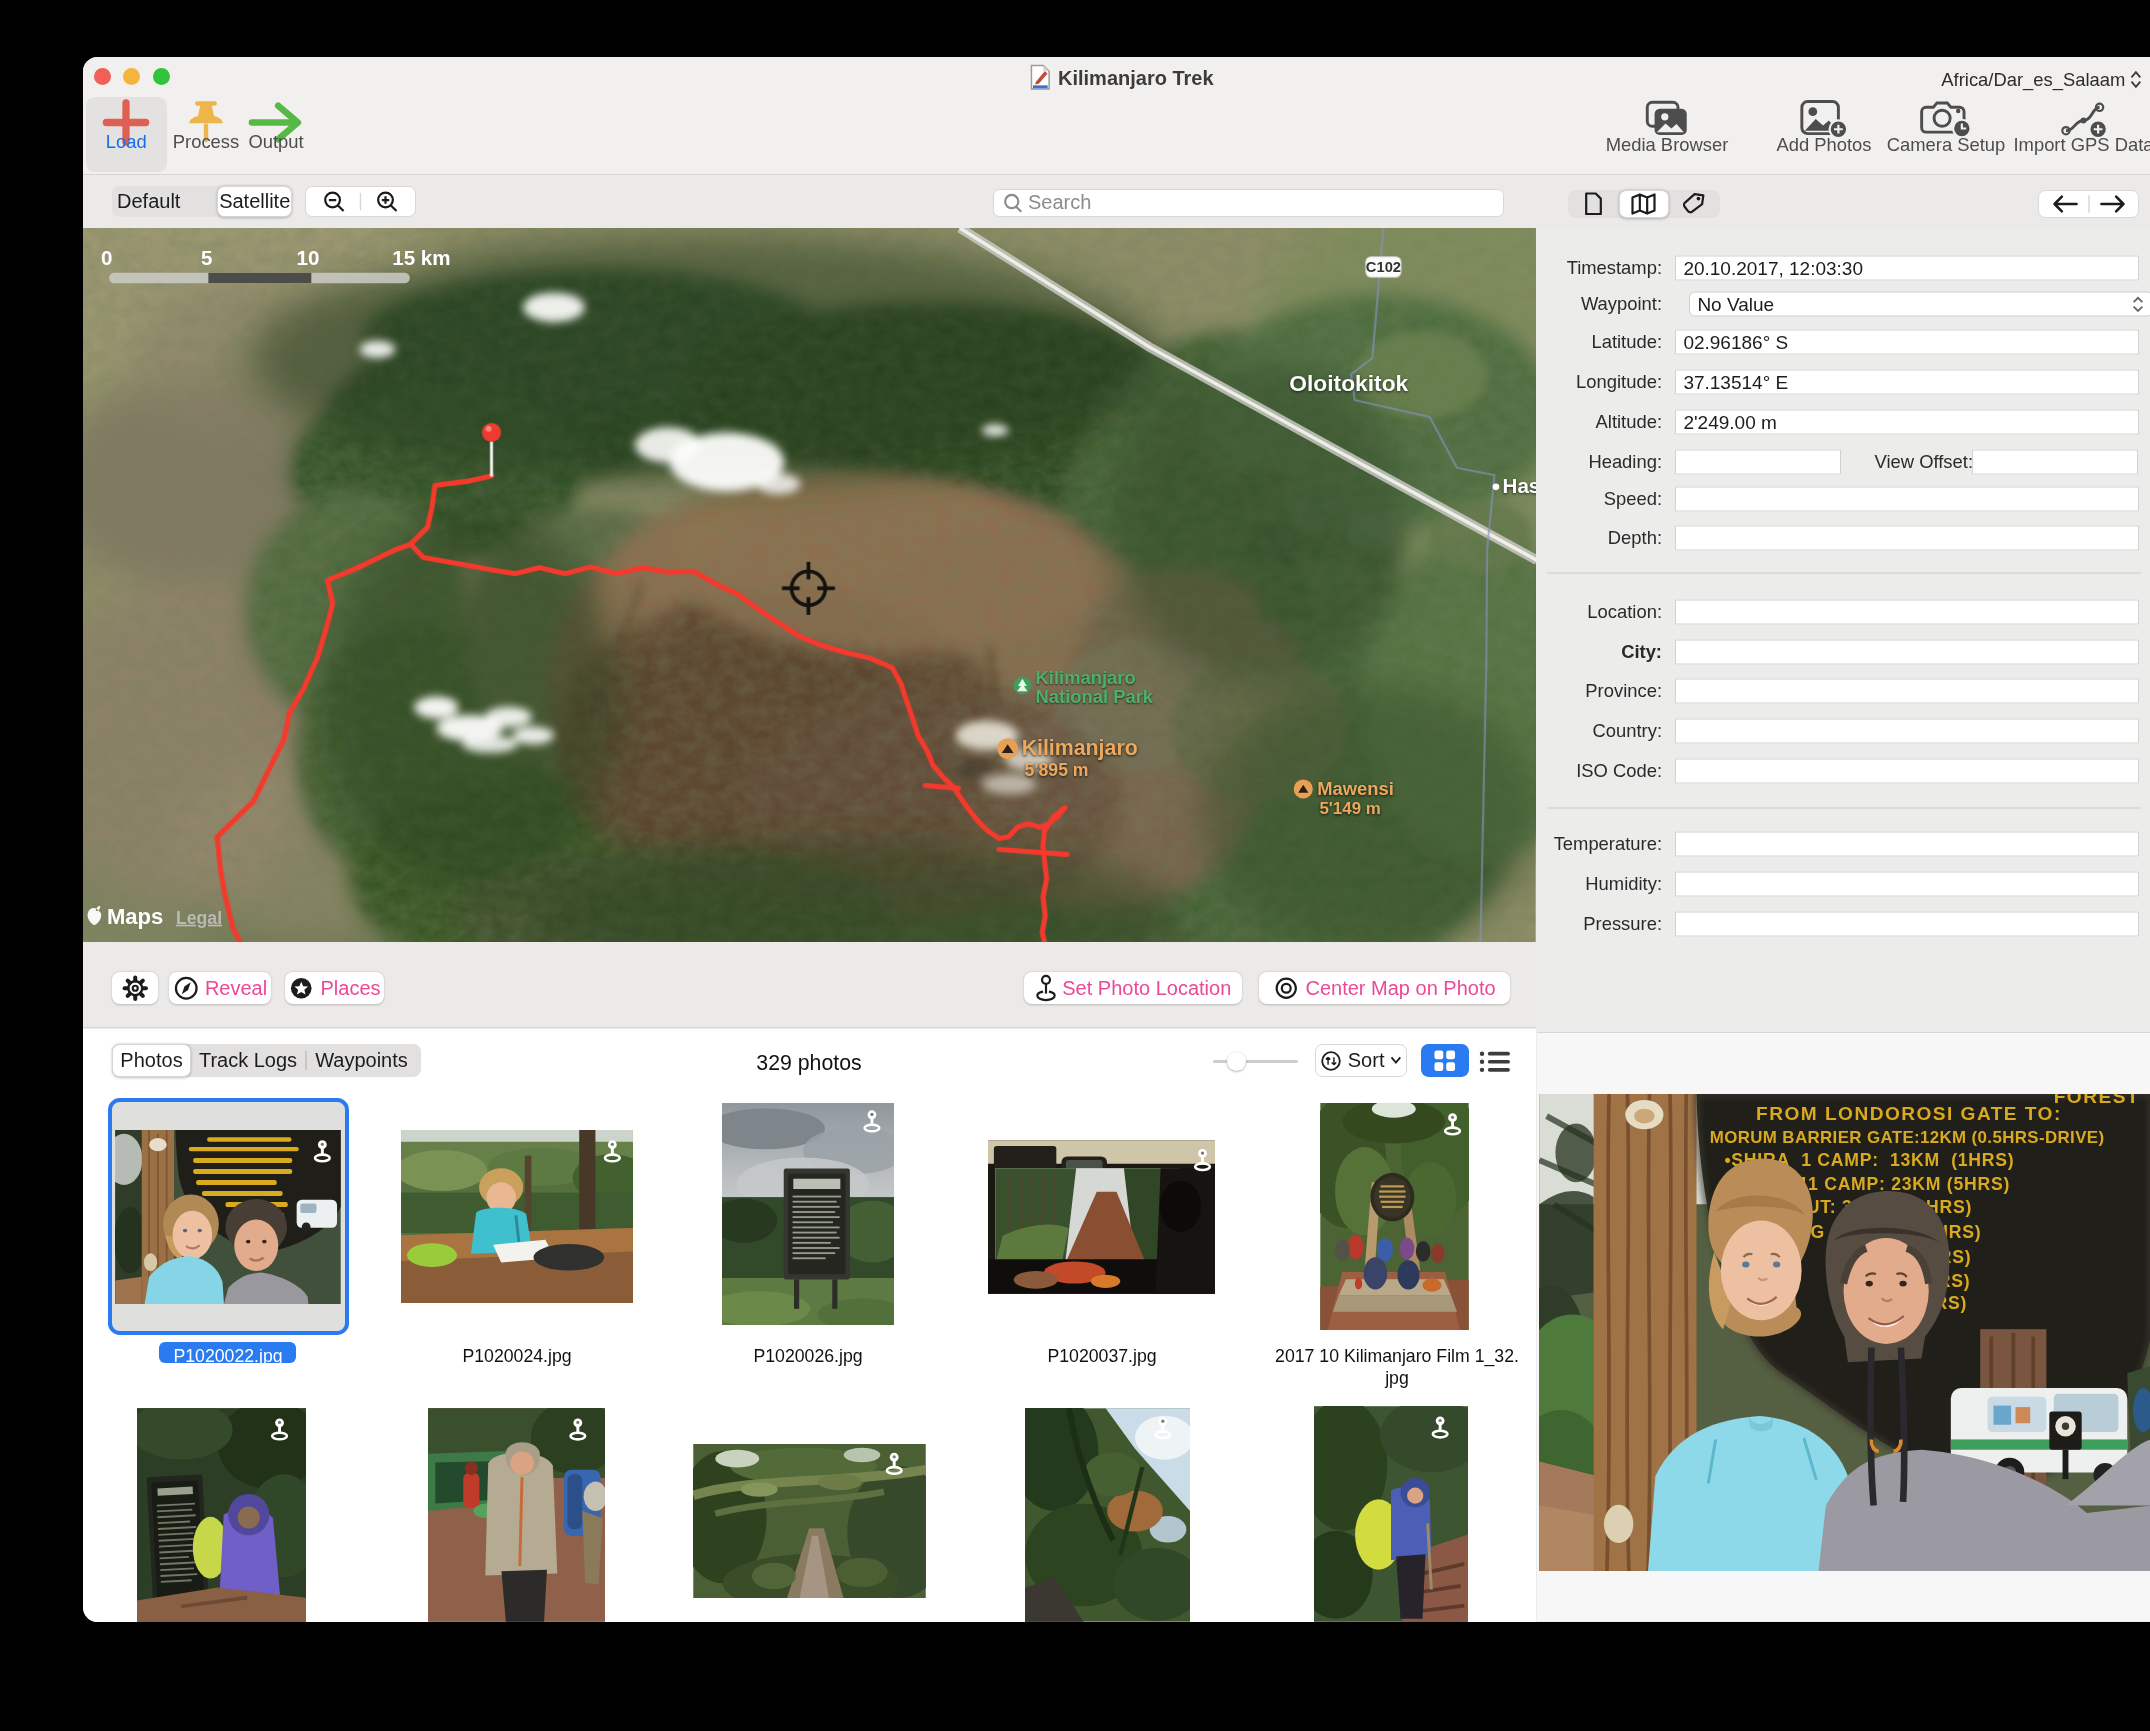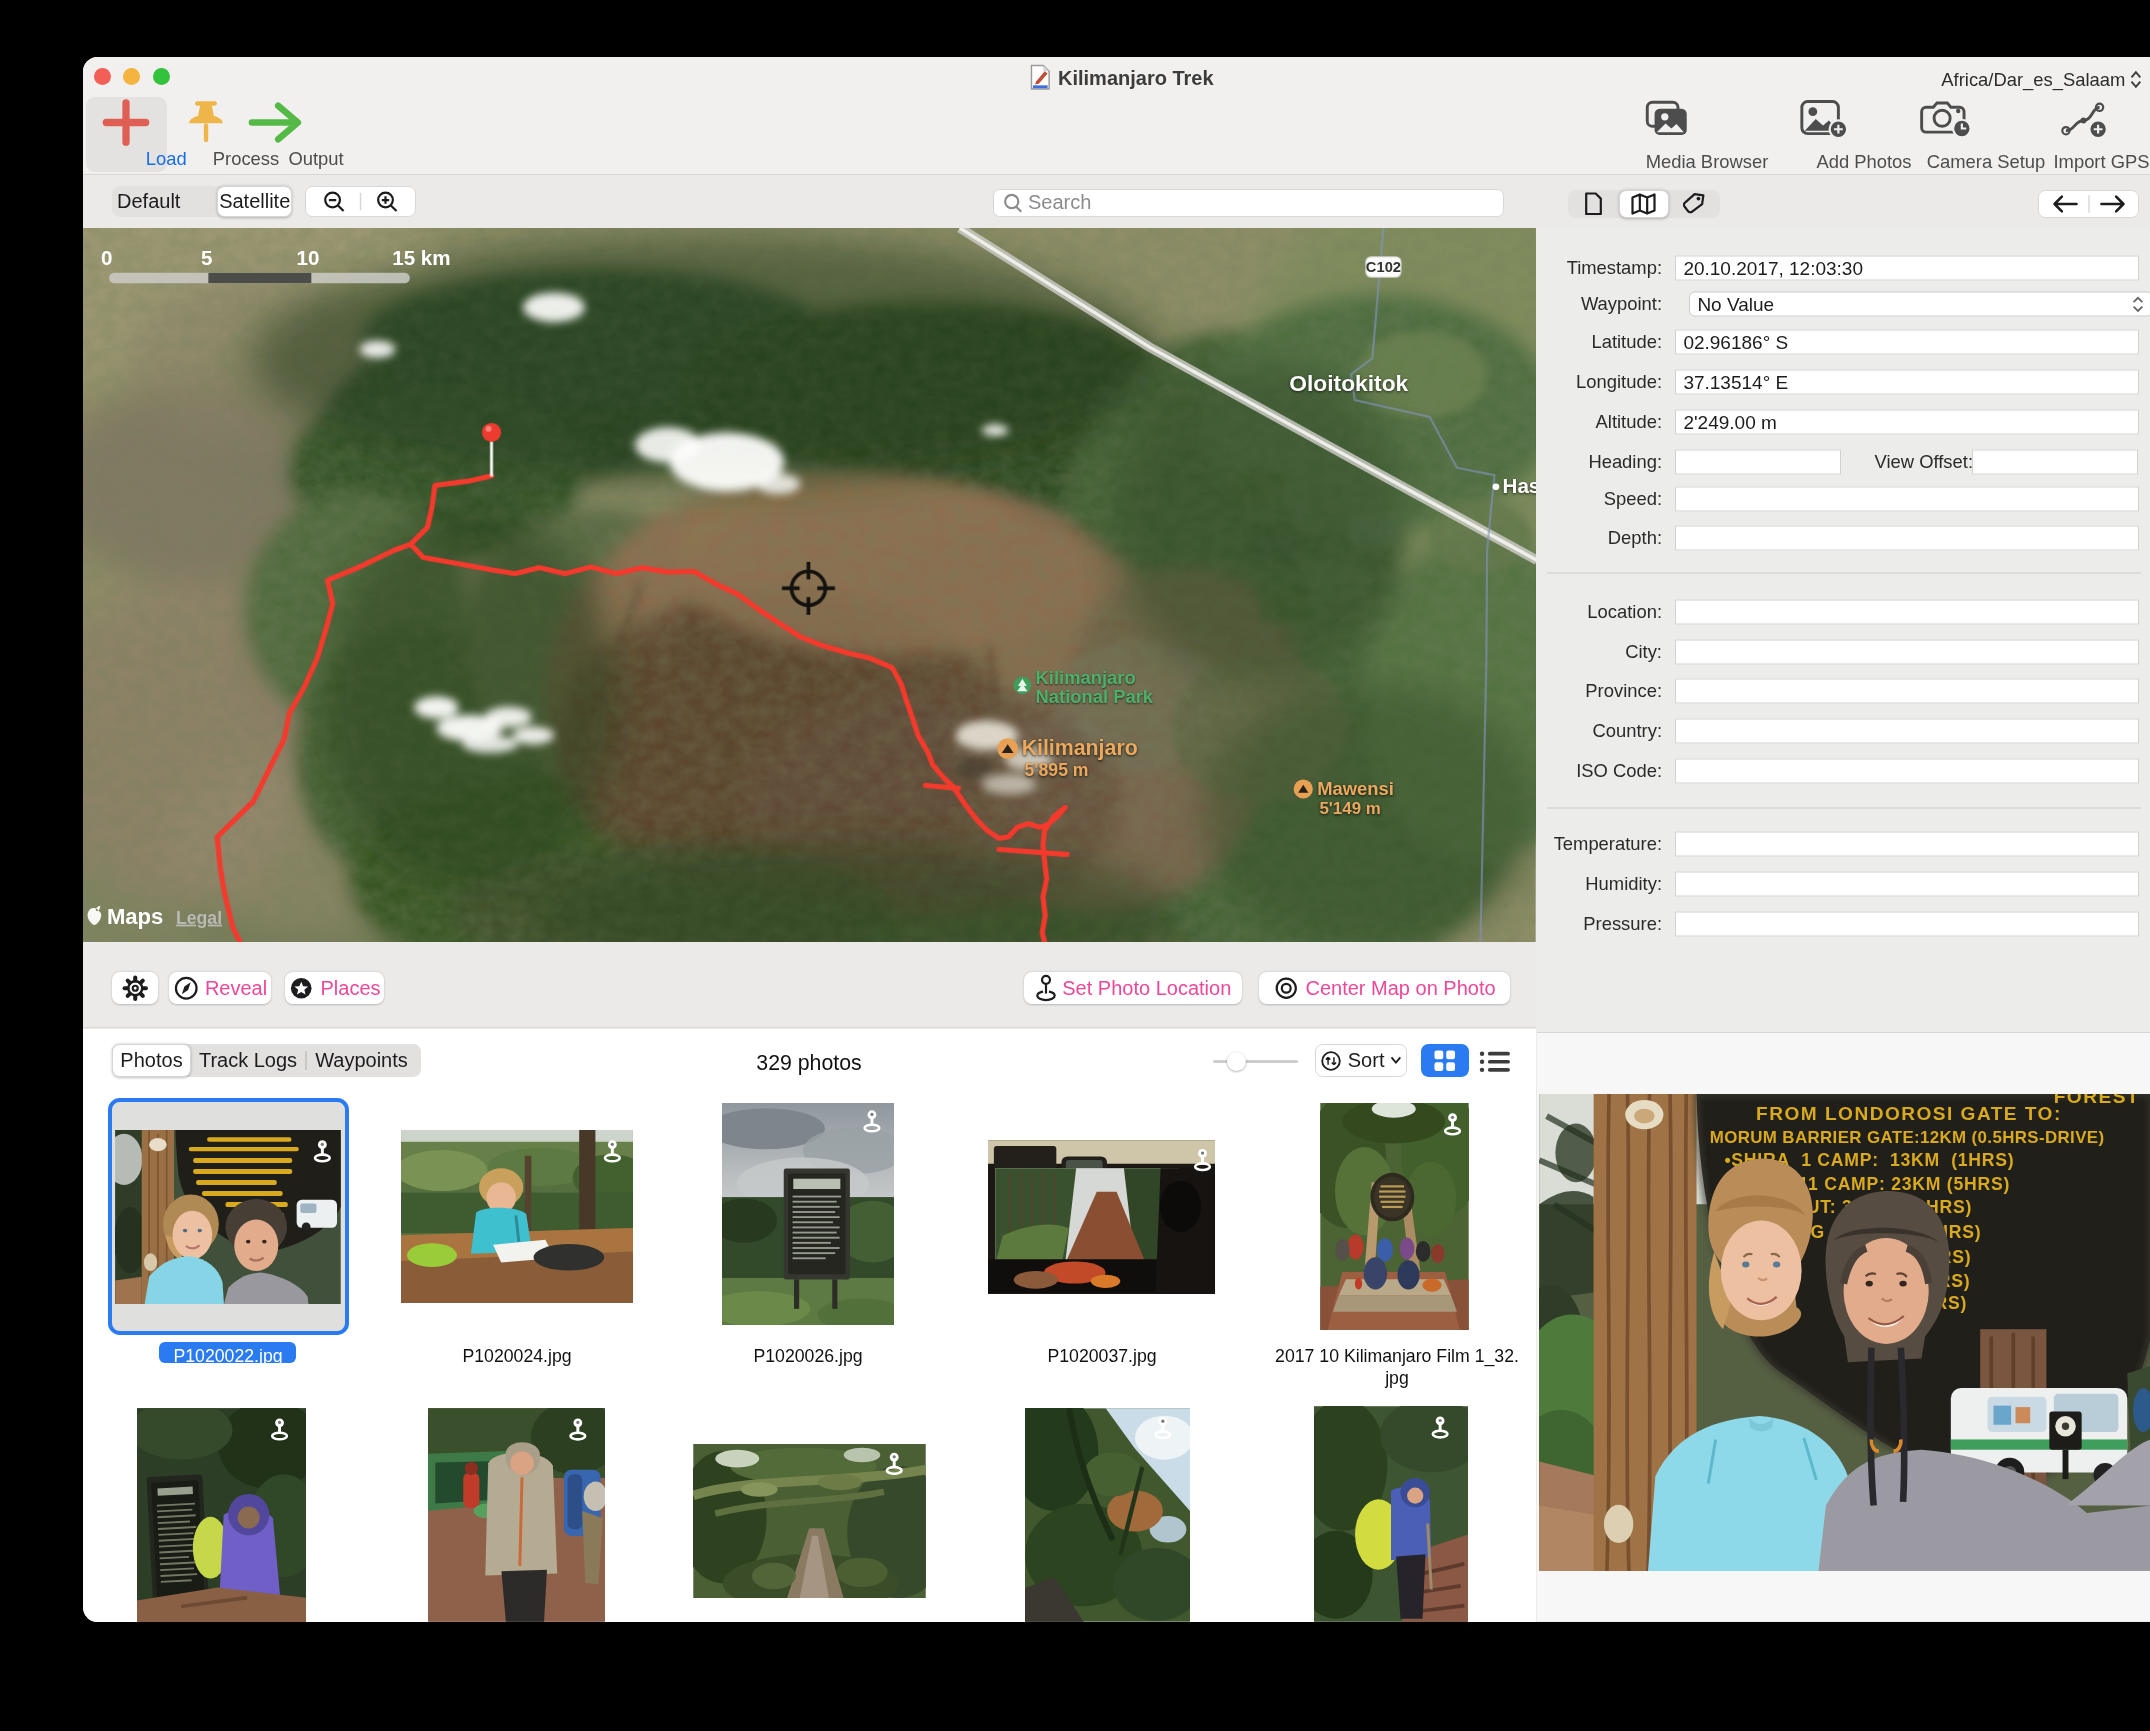--- a/index.html
+++ b/index.html
@@ -3,21 +3,21 @@
 html,body{margin:0;padding:0;background:#000;width:2151px;height:1731px;overflow:hidden;}
 *{box-sizing:border-box;font-family:"Liberation Sans",sans-serif;}
 #win{position:absolute;left:83px;top:57px;width:2068px;height:1565px;background:#ecebea;border-radius:14.7px 0 0 14.7px;overflow:hidden;}
 .abs{position:absolute;}
 
 #toolbar{position:absolute;left:0;top:0;width:2068px;height:118px;background:#f1f0ef;border-bottom:1.5px solid #d8d6d5;}
 .tl{position:absolute;top:11px;width:17px;height:17px;border-radius:50%;}
 #title{position:absolute;left:975px;top:10.3px;font-size:20px;font-weight:bold;color:#3c3c3c;}
 #tz{position:absolute;right:8.8px;top:11.8px;font-size:18.4px;color:#2c2c2c;}
 .tbtn{position:absolute;text-align:center;color:#4d4d4d;font-size:18.4px;}
-.tlab{position:absolute;top:51px;left:50%;transform:translateX(-50%);white-space:nowrap;margin-left:40px;}
+.tlab{position:absolute;top:34px;left:50%;transform:translateX(-50%);white-space:nowrap;}
 
 #ctrlrow{position:absolute;left:0;top:120px;width:2068px;height:51px;background:#eceae9;}
 .seg{position:absolute;background:#e3e1e0;border-radius:7.4px;display:flex;align-items:center;}
 .seg .opt{font-size:20px;color:#1c1c1e;text-align:center;display:flex;align-items:center;justify-content:center;height:100%;}
 .seg .sel{background:#fff;border-radius:7.4px;box-shadow:0 0.7px 2.9px rgba(0,0,0,.25);border:0.7px solid #d8d6d5;}
 .pill{position:absolute;background:#fff;border:1.5px solid #d9d7d6;border-radius:7.4px;display:flex;align-items:center;justify-content:center;}
 #search{position:absolute;left:910px;top:11.8px;width:511px;height:28px;background:#fff;border:1.5px solid #d9d7d6;border-radius:6.6px;color:#8c8c90;font-size:20px;display:flex;align-items:center;}
 
 #map{position:absolute;left:0;top:171px;width:1453px;height:714px;overflow:hidden;}
 
@@ -776,21 +776,21 @@
     <div class="ffield" style="left:138px;top:234px;width:166px;"></div>
     <div class="flabel" style="right:177px;top:234px;margin-left:48px;">View Offset:</div>
     <div class="ffield" style="left:435px;top:234px;width:166px;"></div>
     <div class="flabel" style="right:488px;top:271px;">Speed:</div>
     <div class="ffield" style="left:138px;top:271px;width:464px;"></div>
     <div class="flabel" style="right:488px;top:310px;">Depth:</div>
     <div class="ffield" style="left:138px;top:310px;width:464px;"></div>
     <div class="fsep" style="top:344px;"></div>
     <div class="flabel" style="right:488px;top:384px;">Location:</div>
     <div class="ffield" style="left:138px;top:384px;width:464px;"></div>
-    <div class="flabel" style="right:488px;top:424px;">City:</div>
+    <div class="flabel" style="right:488px;top:424px;font-weight:bold;">City:</div>
     <div class="ffield" style="left:138px;top:424px;width:464px;"></div>
     <div class="flabel" style="right:488px;top:463px;">Province:</div>
     <div class="ffield" style="left:138px;top:463px;width:464px;"></div>
     <div class="flabel" style="right:488px;top:503px;">Country:</div>
     <div class="ffield" style="left:138px;top:503px;width:464px;"></div>
     <div class="flabel" style="right:488px;top:543px;">ISO Code:</div>
     <div class="ffield" style="left:138px;top:543px;width:464px;"></div>
     <div class="fsep" style="top:579px;"></div>
     <div class="flabel" style="right:488px;top:616px;">Temperature:</div>
     <div class="ffield" style="left:138px;top:616px;width:464px;"></div>

